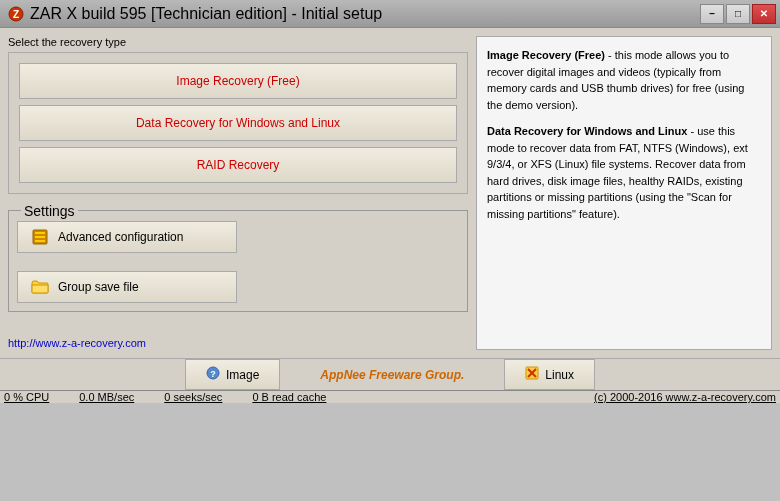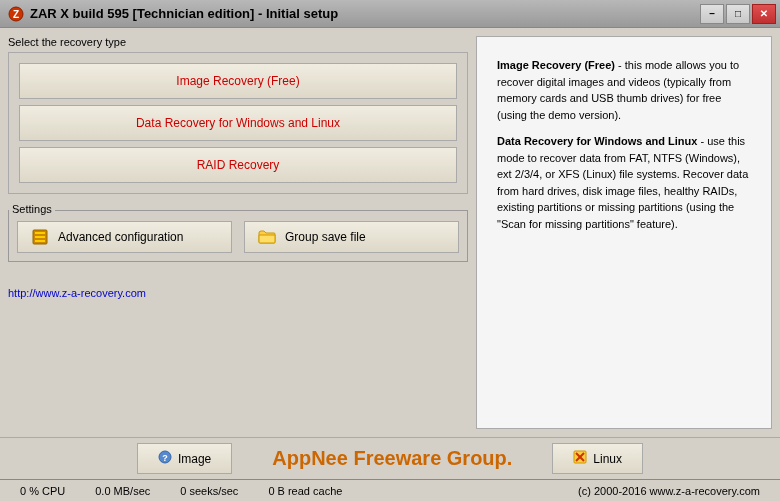--- a/index.html
+++ b/index.html
@@ -25,23 +25,23 @@
     .title-bar-left {
       display: flex;
       align-items: center;
       gap: 6px;
     }
     .title-bar-icon {
       width: 16px;
       height: 16px;
     }
     .title-bar-text {
-      font-size: 13px;
-      color: #000;
-      font-weight: bold;
+      font-size: 16px;
+      color: #000;
+      font-weight: normal;
     }
     .title-bar-buttons {
       display: flex;
       gap: 2px;
     }
     .title-btn {
       width: 24px;
       height: 20px;
       border: 1px solid #888;
       background: linear-gradient(to bottom, #e0e0e0, #c8c8c8);
@@ -55,21 +55,21 @@
     .title-btn.close {
       background: linear-gradient(to bottom, #e05050, #c03030);
       color: white;
       border-color: #a02020;
     }
 
     
     .main-window {
       background: #d4d0c8;
       width: 780px;
-      height: 473px;
+      height: 341px;
       display: flex;
       flex-direction: column;
     }
 
     
     .content-area {
       display: flex;
       flex: 1;
       padding: 8px;
       gap: 8px;
@@ -109,22 +109,22 @@
       font-weight: normal;
     }
 
     .settings-section {
       display: flex;
       flex-direction: column;
       gap: 6px;
     }
     .settings-buttons {
       display: flex;
-      flex-direction: row;
-      gap: 12px;
+      flex-direction: column;
+      gap: 18px;
     }
     .settings-btn {
       background: linear-gradient(to bottom, #f0ece0, #ddd8c8);
       border: 1px solid #aaa;
       padding: 7px 12px;
       cursor: pointer;
       font-size: 12px;
       text-align: left;
       display: flex;
       align-items: center;
@@ -139,21 +139,21 @@
       color: #0000cc;
       font-size: 11px;
       text-decoration: none;
     }
 
     
     .right-panel {
       flex: 1;
       background: #f5f5f5;
       border: 1px solid #aaa;
-      padding: 20px;
+      padding: 10px;
       font-size: 11px;
       line-height: 1.5;
       color: #000;
       overflow-y: auto;
     }
     .right-panel p {
       margin-bottom: 10px;
     }
     .right-panel strong {
       font-weight: bold;
@@ -177,35 +177,37 @@
       cursor: pointer;
       font-size: 12px;
       display: flex;
       align-items: center;
       gap: 6px;
       min-width: 80px;
       justify-content: center;
     }
     .appnee-text {
       color: #cc6600;
-      font-size: 20px;
+      font-size: 12px;
       font-weight: bold;
+      font-style: italic;
     }
 
     
     .status-bar {
       background: #d4d0c8;
       border-top: 1px solid #888;
       height: 22px;
       display: flex;
       align-items: center;
-      padding: 0 20px;
+      padding: 0 4px;
       font-size: 11px;
       color: #000;
       justify-content: space-between;
+      text-decoration: underline;
     }
     .status-left {
       display: flex;
       gap: 30px;
     }
     .status-right {
       color: #000;
       text-align: center;
     }
   </style>
@@ -243,21 +245,21 @@
             <span>Data Recovery for Windows and Linux</span>
           </button>
           <button class="recovery-btn">
             <span>RAID Recovery</span>
           </button>
         </div>
       </div>
 
       <div class="settings-section">
         <div style="position:relative; border:1px solid #999; padding: 10px 8px 8px 8px; margin-top: 8px;">
-          <span style="position:absolute; top:-8px; left:0; background:#d4d0c8; padding:0 3px; font-size:11px;">Settings</span>
+          <span style="position:absolute; top:-8px; left:12px; background:#d4d0c8; padding:0 3px; font-size:14px;">Settings</span>
           <div class="settings-buttons">
             <button class="settings-btn">
               <span style="width:20px;height:16px;display:inline-flex;align-items:center;justify-content:center;">
                 <svg width="16" height="16" viewBox="0 0 16 16">
                   <rect x="1" y="1" width="14" height="14" rx="1" fill="#cc8800" stroke="#996600" stroke-width="1"></rect>
                   <rect x="3" y="3" width="10" height="2" fill="#ffcc00"></rect>
                   <rect x="3" y="7" width="10" height="2" fill="#ffcc00"></rect>
                   <rect x="3" y="11" width="10" height="2" fill="#ffcc00"></rect>
                 </svg>
               </span>
@@ -281,21 +283,21 @@
       </div>
     </div>
 
     <div class="right-panel">
       <p>
         <strong>Image Recovery (Free)</strong>
         <span> - this mode allows you to recover digital images and videos (typically from memory cards and USB thumb drives) for free (using the demo version).</span>
       </p>
       <p>
         <strong>Data Recovery for Windows and Linux</strong>
-        <span> - use this mode to recover data from FAT, NTFS (Windows), ext 2/3/4, or XFS (Linux) file systems. Recover data from hard drives, disk image files, healthy RAIDs, existing partitions or missing partitions (using the "Scan for missing partitions" feature).</span>
+        <span> - use this mode to recover data from FAT, NTFS (Windows), ext 9/3/4, or XFS (Linux) file systems. Recover data from hard drives, disk image files, healthy RAIDs, existing partitions or missing partitions (using the "Scan for missing partitions" feature).</span>
       </p>
     </div>
 
   </div>
 
   <div class="bottom-bar">
     <button class="bottom-btn">
       <span>
         <svg width="14" height="14" viewBox="0 0 14 14">
           <circle cx="7" cy="7" r="6" fill="#5588cc" stroke="#3366aa" stroke-width="1"></circle>

